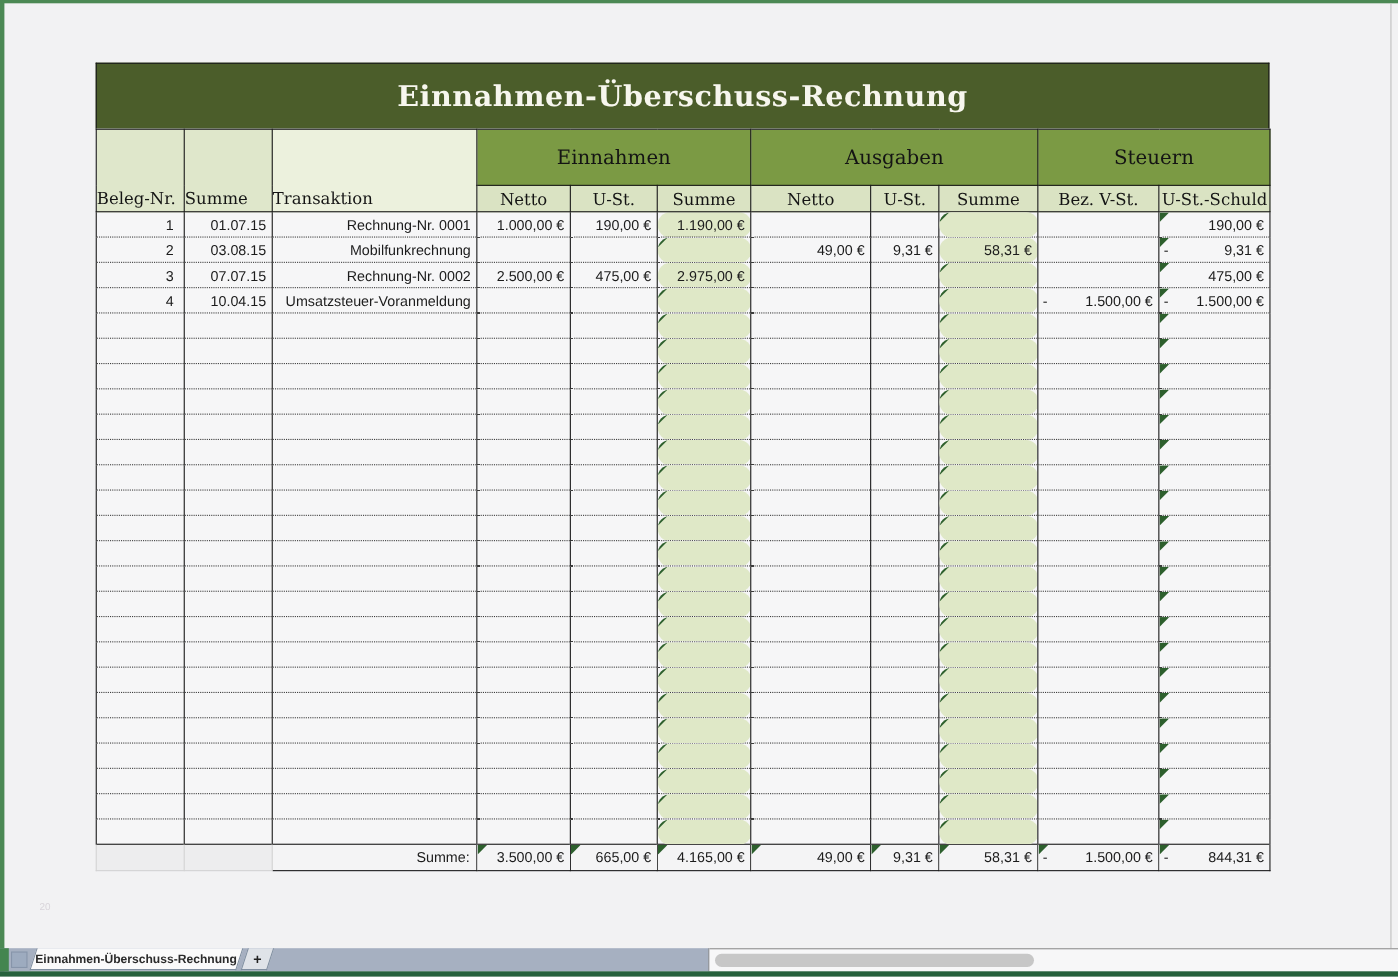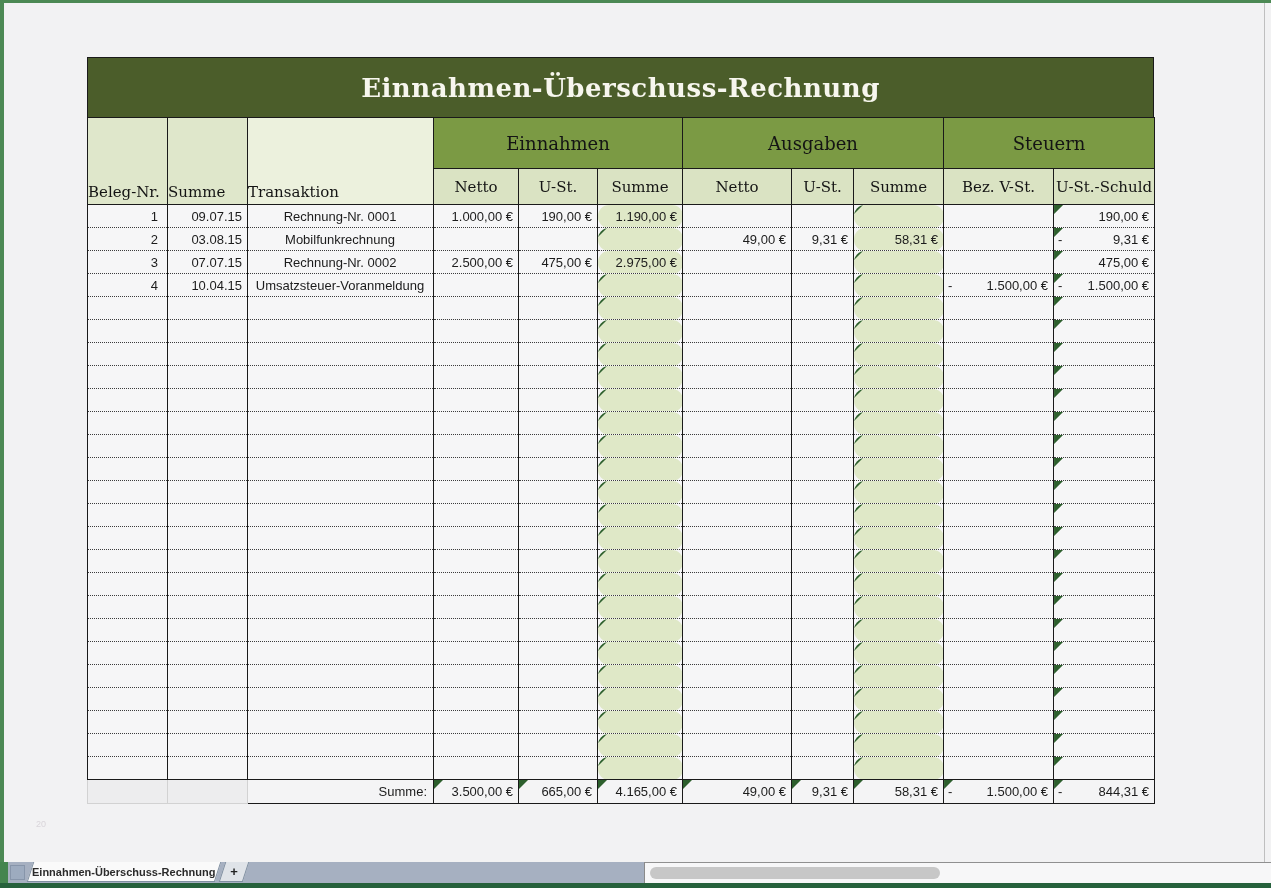--- a/index.html
+++ b/index.html
@@ -31,42 +31,42 @@
   table { border-collapse:collapse; table-layout:fixed; width:1067px; background:var(--cell-bg,#f6f6f7); }
   th { font-family:"DejaVu Serif", serif; font-weight:normal; color:#141414; }
   th.gh {
     background:var(--group-bg,#7b9a44);
     border:1px solid #1a1a1a;
     height:51px; font-size:18px; text-align:center; vertical-align:middle;
   }
   th.ch {
     background:var(--header-bg,#dae3c3);
     border:1px solid #1a1a1a;
-    height:36px; font-size:15px; text-align:center; vertical-align:middle;
+    height:24px; font-size:15px; text-align:center; vertical-align:middle;
   }
   th.lh {
     background:var(--left-header-bg,#dfe7cb);
     border:1px solid #1a1a1a;
     font-size:15px; text-align:left; vertical-align:bottom;
     padding-bottom:3px;
   }
   th.lh-trans { background:var(--trans-header-bg,#ecf1dd); }
 
   tbody td {
     height:23px;
     border-right:1px solid #1a1a1a;
     border-bottom:1px dotted #3c3c3c;
     font-size:13px; color:#1c1c1c;
     padding:0 5px;
     white-space:nowrap; overflow:hidden;
     text-align:right;
   }
   tbody td:first-child { border-left:1px solid #1a1a1a; }
   tbody td.c0 { padding-right:9px; }
-  tbody td.c2 { text-align:center; padding-left:4px; }
+  tbody td.c2 { text-align:right; padding-left:4px; }
   tbody td.green { background:var(--summe-col-bg,#dfe8c7);border-radius:11px; }
   td.tri { position:relative; }
   td.tri::before {
     content:""; position:absolute; top:0; left:0; width:9px; height:9px;
     background:var(--indicator-green,#2d5f2d);
     clip-path:polygon(0 0, 100% 0, 0 100%);
   }
   td.neg { position:relative; }
   td.neg .minus { position:absolute; left:4px; top:0; height:100%; display:flex; align-items:center; }
 
@@ -154,21 +154,21 @@
         <th class="ch">Netto</th>
         <th class="ch">U-St.</th>
         <th class="ch">Summe</th>
         <th class="ch">Bez. V-St.</th>
         <th class="ch">U-St.-Schuld</th>
       </tr>
     </thead>
     <tbody>
         <tr>
           <td class="c0">1</td>
-          <td class="c1">09.07.15</td>
+          <td class="c1">01.07.15</td>
           <td class="c2">Rechnung-Nr. 0001</td>
           <td class="c3">1.000,00 €</td>
           <td class="c4">190,00 €</td>
           <td class="c5 green">1.190,00 €</td>
           <td class="c6"></td>
           <td class="c7"></td>
           <td class="c8 green tri"></td>
           <td class="c9"></td>
           <td class="c10 tri">190,00 €</td>
         </tr>

